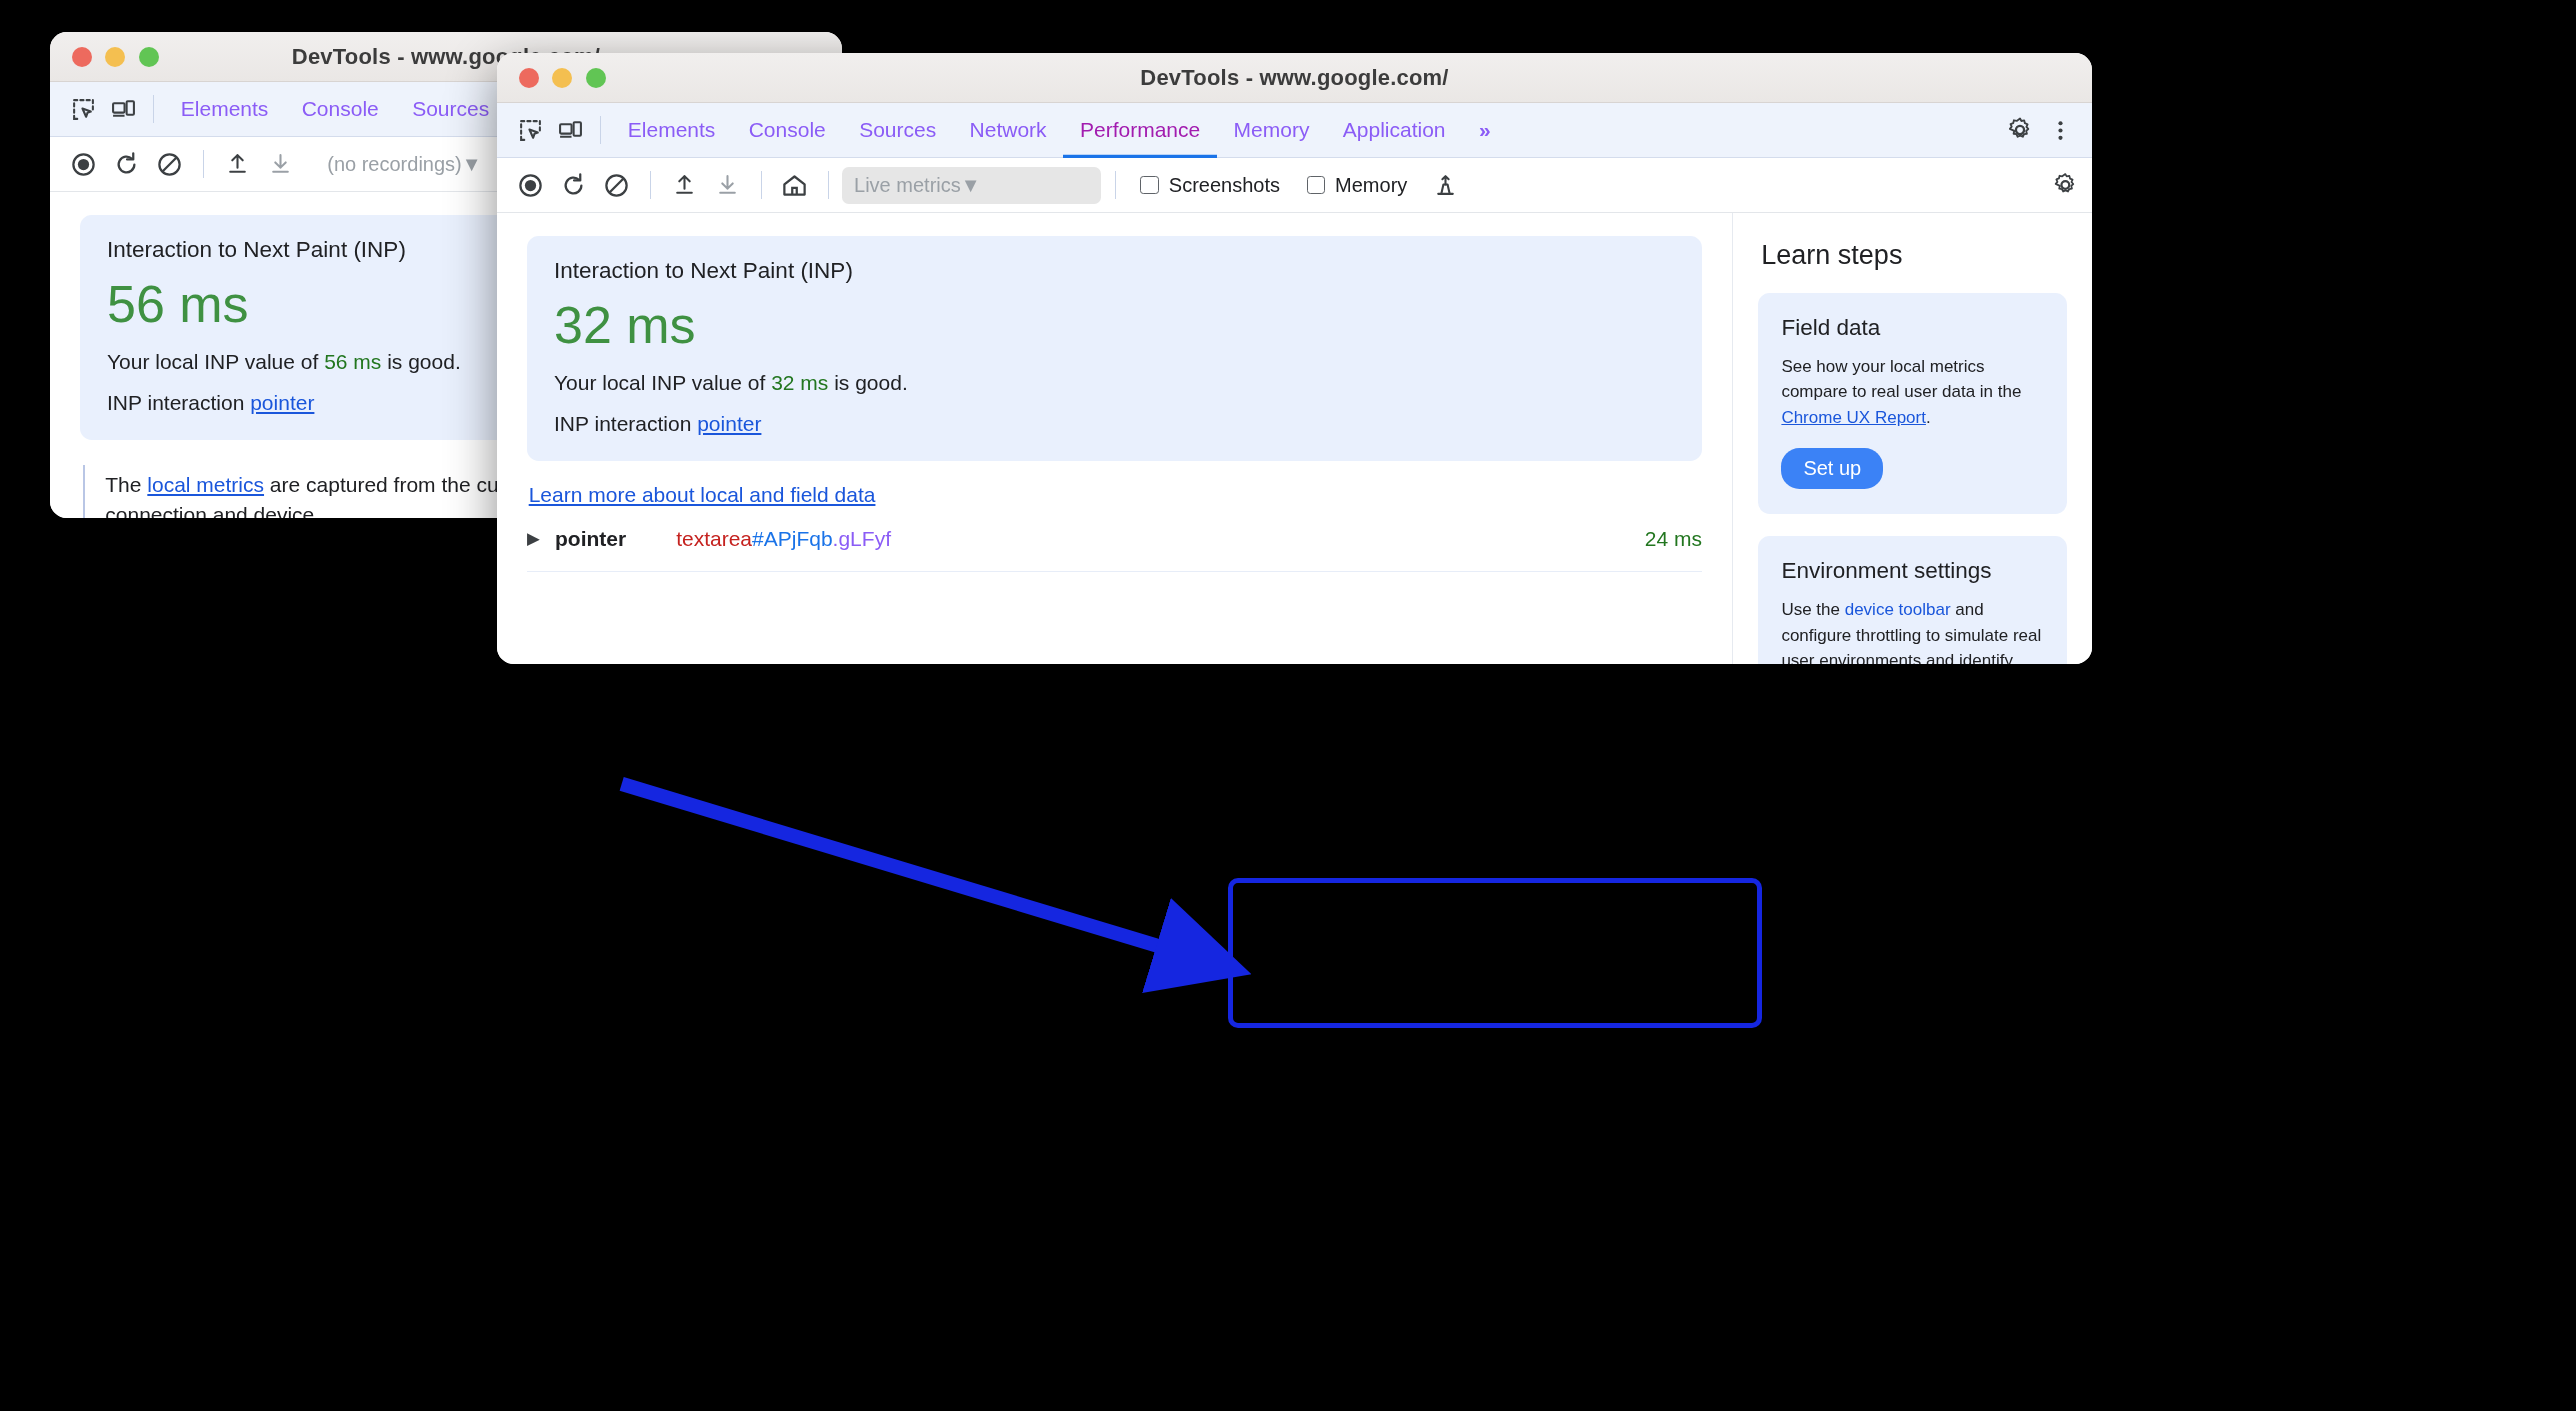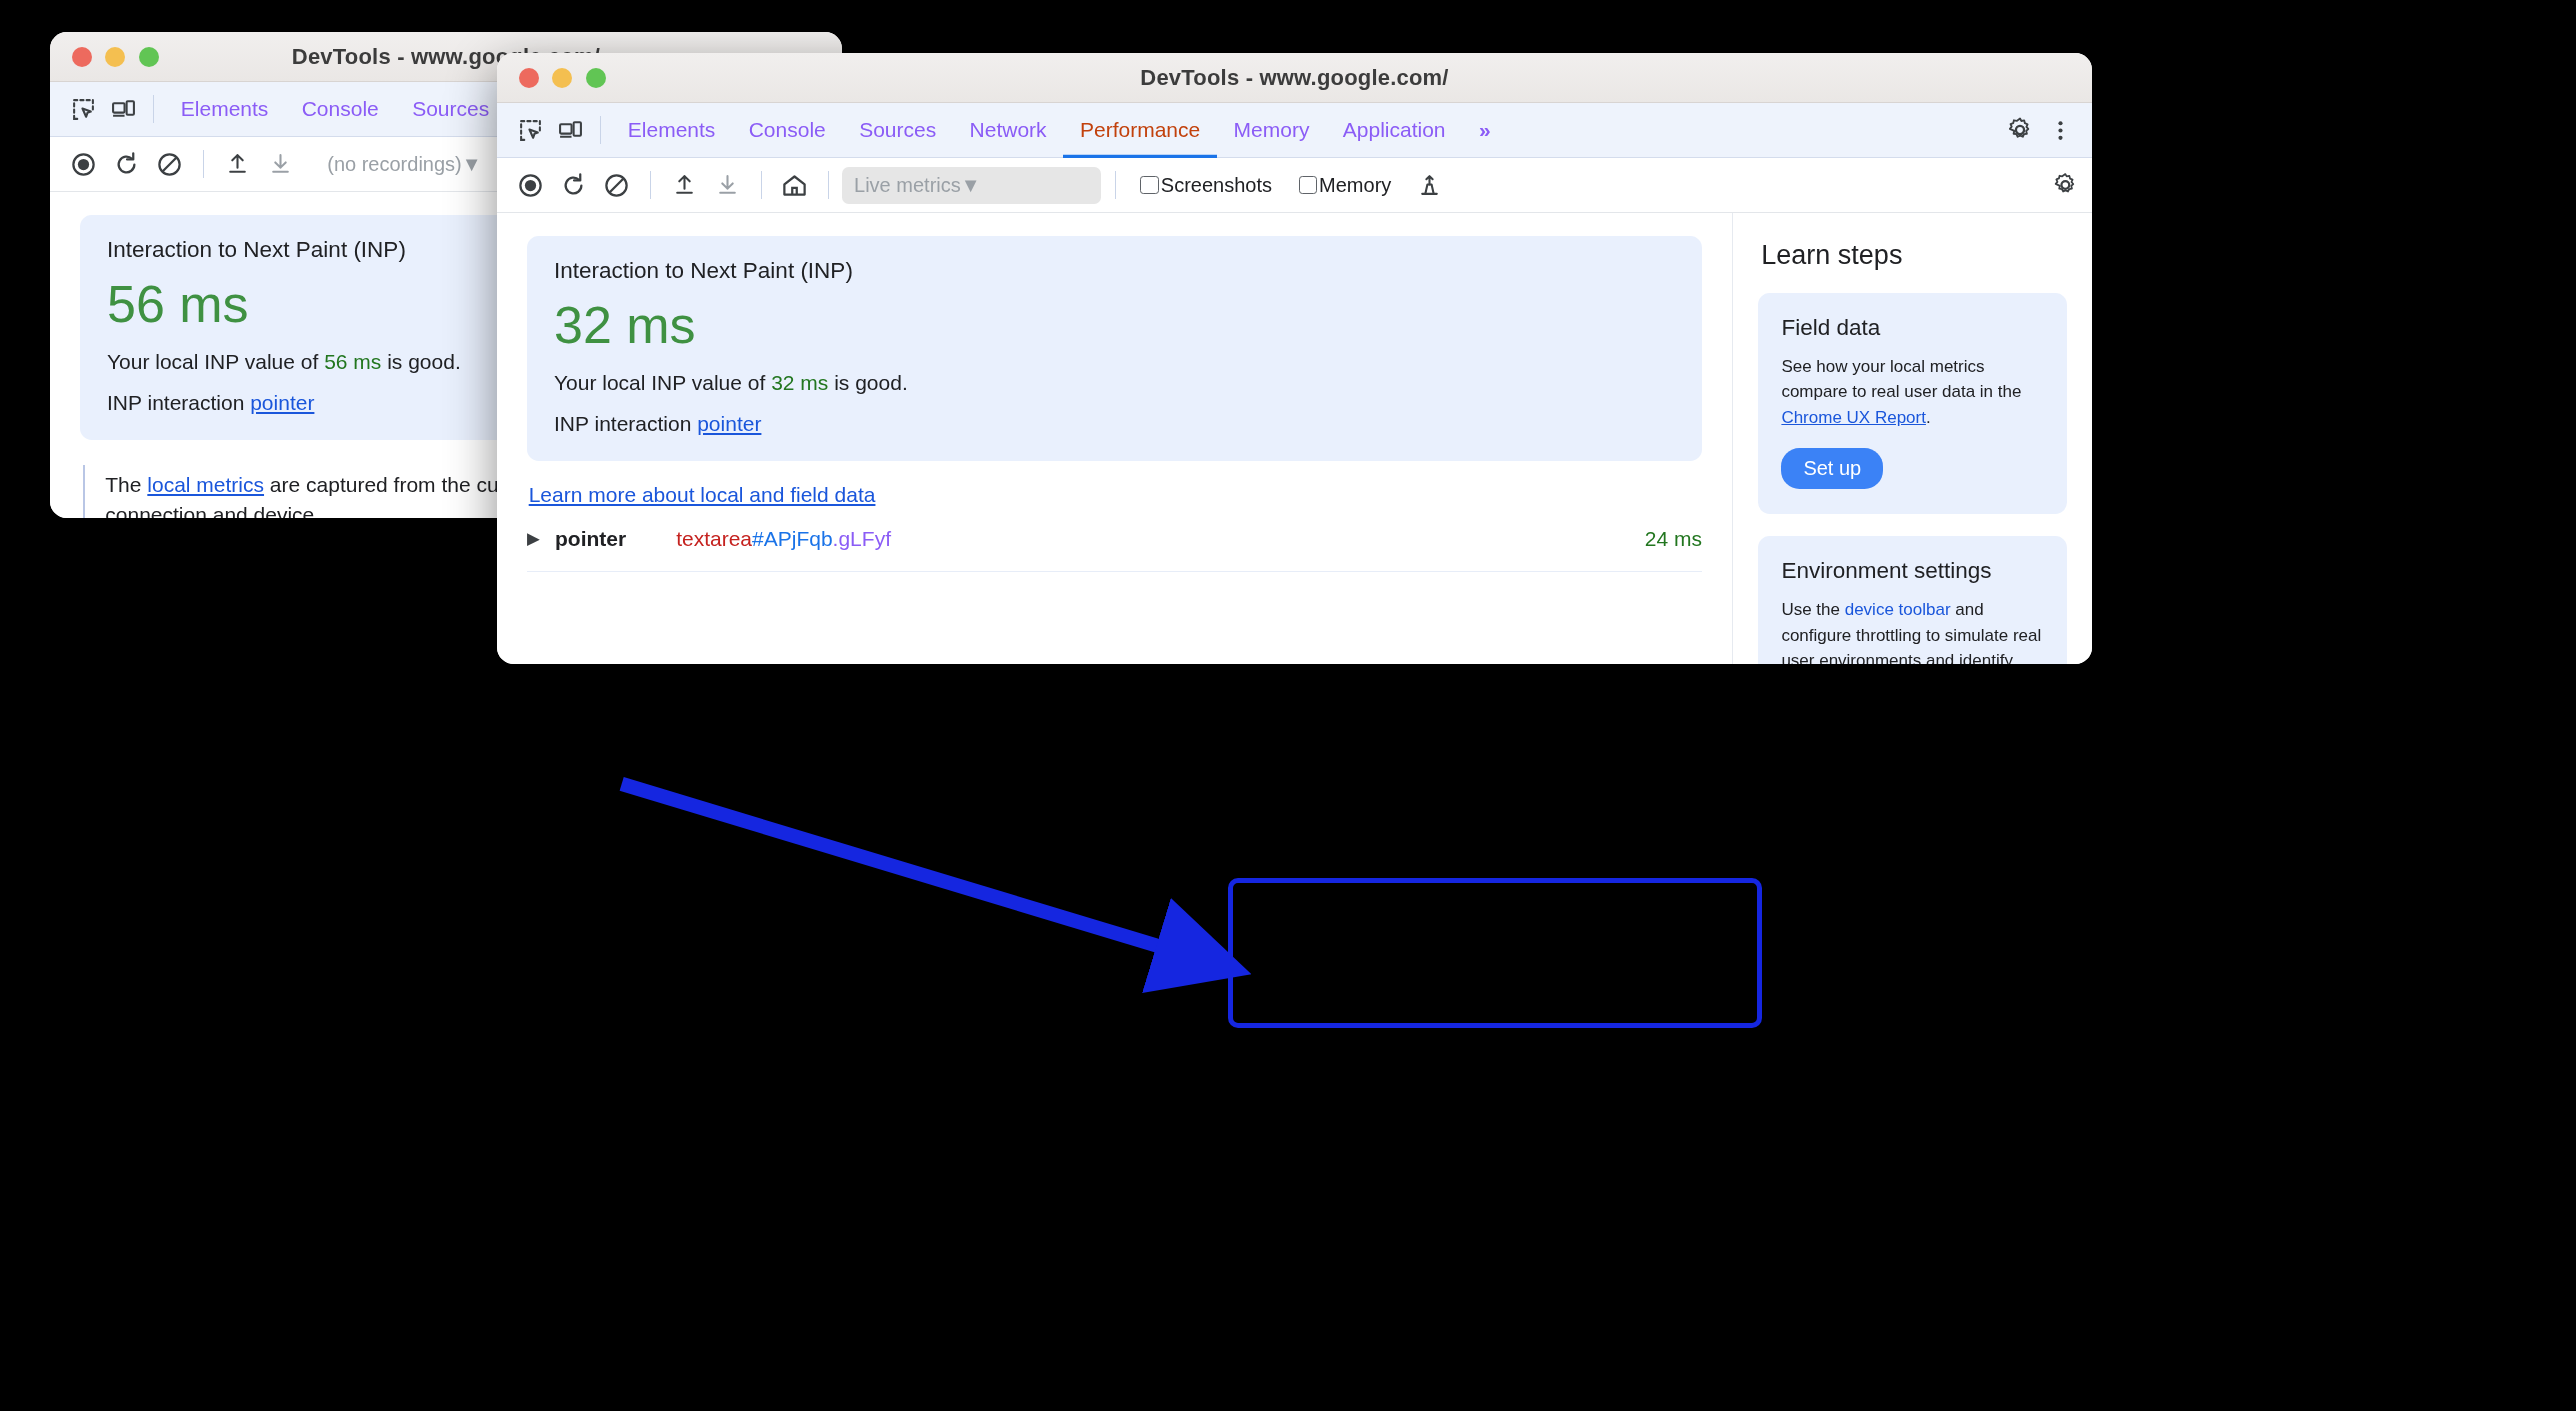--- a/index.html
+++ b/index.html
@@ -51,38 +51,38 @@
     display: flex; align-items: center; justify-content: center;
     color: #3c4043;
   }
   .vsep { width: 0.8px; height: 28px; background: #c9d4e8; margin: 0 10px; }
   .tab {
     font-size: 21px; color: #8b5cf6;
     padding: 0 16.7px; height: 55px;
     display: flex; align-items: center;
     white-space: nowrap;
   }
-  .tab.active { color: #c2410c; box-shadow: inset 0 -3.3px 0 0 #1a73e8; }
+  .tab.active { color: #a21caf; box-shadow: inset 0 -3.3px 0 0 #1a73e8; }
   .tabstrip-right { margin-left: auto; display: flex; align-items: center; padding-right: 11.7px; }
 
   
   .toolbar {
     height: 55px; background: #ffffff;
     border-bottom: 0.8px solid #e3e6ea;
     display: flex; align-items: center;
     padding-left: 13.3px;
     gap: 3.3px;
   }
   .select-box {
     background: #e6e6e6; border-radius: 6.7px;
     height: 37px; min-width: 259px;
     display: flex; align-items: center; justify-content: flex-start;
     padding: 0 11.7px; color: #9aa0a6; font-size: 20px;
   }
-  .chk-row { display: flex; align-items: center; gap: 2px; margin-left: 11.7px; font-size: 20px; color: #202124; white-space: nowrap;}
+  .chk-row { display: flex; align-items: center; gap: 10px; margin-left: 11.7px; font-size: 20px; color: #202124; white-space: nowrap;}
   .chkbox {
     width: 18.4px; height: 18.4px; border: 1.7px solid #5f6368; border-radius: 3.3px; background: #fff;
     flex: none;
   }
 
   
   .panel { display: flex; height: calc(100% - 110px); background: #fff; }
   .col-left { flex: 1; padding: 23.4px 30px 0 30px; min-width: 0; }
   .col-right { width: 360px; border-left: 0.8px solid #e6eaf0; padding: 22px 25px 0 25px; }
 

